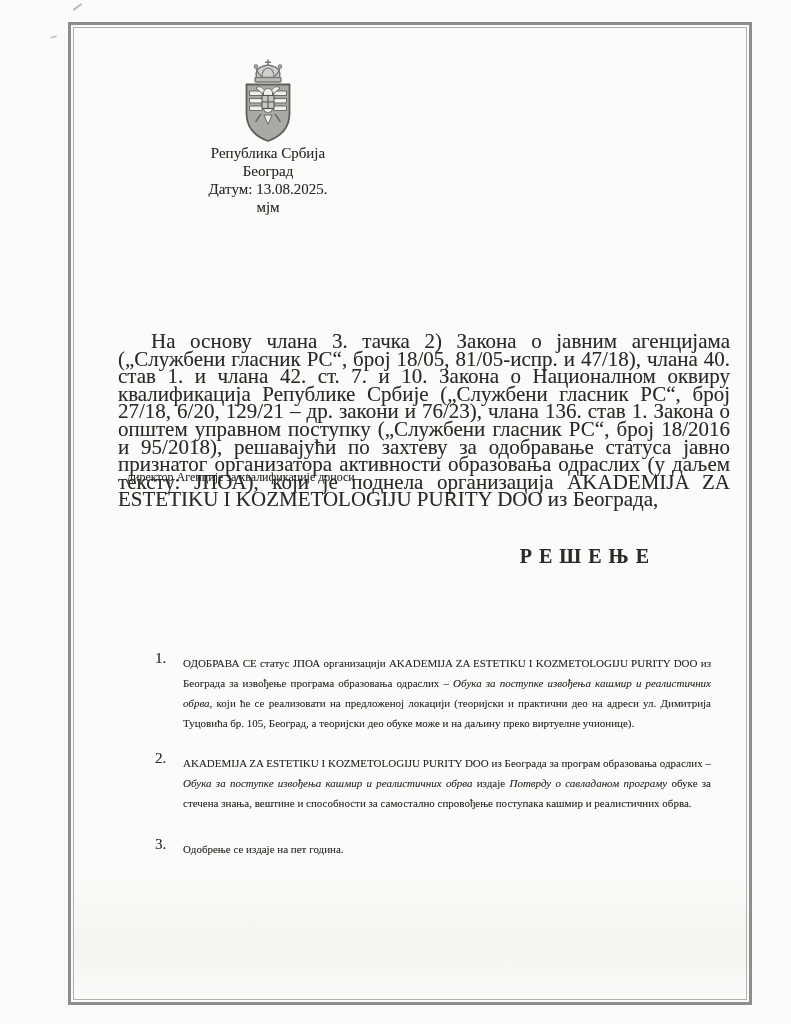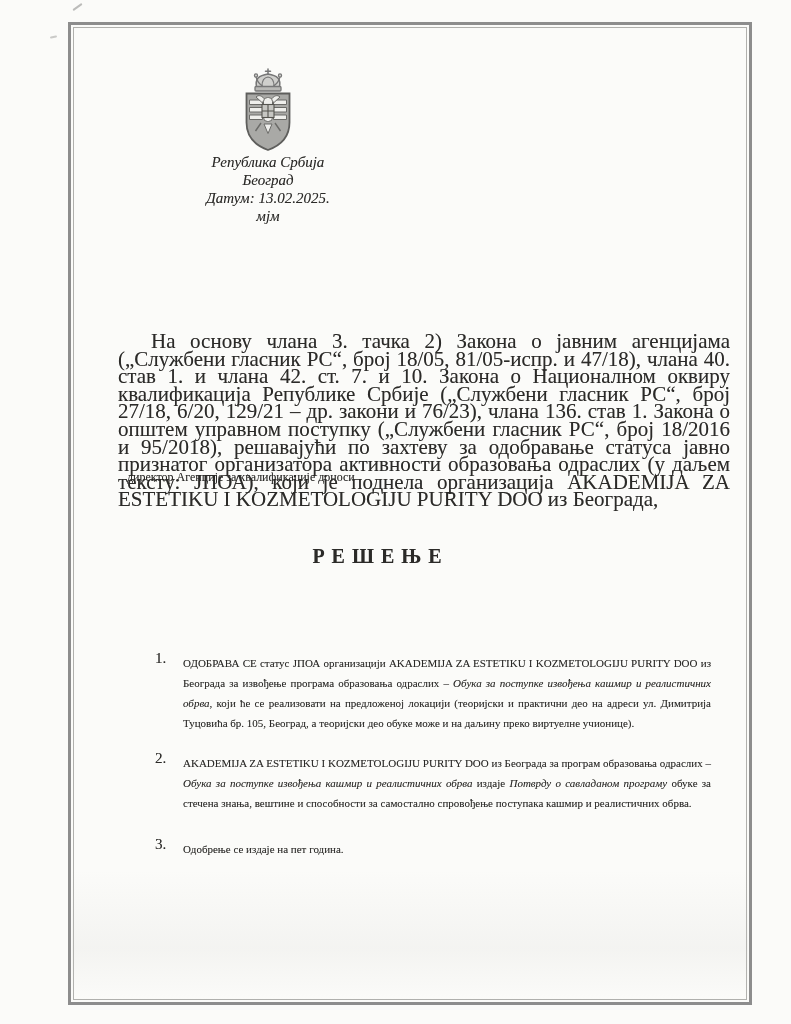--- a/index.html
+++ b/index.html
@@ -32,39 +32,39 @@
 
   
   .scan-shade {
     position: absolute; left: 72px; bottom: 24px; width: 676px; height: 130px;
     background: linear-gradient(180deg, rgba(205,205,200,0) 0%, rgba(205,205,200,.16) 60%, rgba(205,205,200,0) 100%);
     pointer-events: none;
   }
 
   
   .letterhead {
-    position: absolute; left: 133px; top: 66px; width: 270px;
-    text-align: center; font-size: 15px; line-height: 17.9px; font-style: italic;
+    position: absolute; left: 133px; top: 57px; width: 270px;
+    text-align: center; font-size: 15px; line-height: 17.9px;
   }
   .coat { width: 74px; height: 86px; margin: 0 auto 2px; }
   .agency { font-weight: bold; font-size: 15.4px; letter-spacing: .1px; }
 
   
   .intro {
     position: absolute; left: 105px; top: 320px; width: 612px; margin: 13px;
     text-align: justify; text-indent: 33px;
     font-size: 21px; line-height: 17.6px;
   }
   .director {
     position: absolute; left: 91px; top: 470px; width: 612px; margin: 0;
     text-indent: 36px; font-size: 12px;
   }
 
   
-  .title-block { position: absolute; left: 105px; top: 545px; width: 545px; text-align: center; }
+  .title-block { position: absolute; left: 105px; top: 545px; width: 545px; text-align: right; }
   .title { margin: 0; font-size: 20px; font-weight: bold; letter-spacing: 1px; }
   .subtitle { margin: 9px auto 0; max-width: 480px; font-size: 15.2px; line-height: 20px; }
 
   
   .list { position: absolute; left: 155px; top: 649px; width: 560px; }
   .item { display: flex; margin-bottom: 12px; }
   .item-last { margin-top: 18px; }
   .num { flex: none; width: 24px; font-size: 15.2px; line-height: 17.8px; }
   .txt { flex: 1; margin: 4px; text-align: justify; font-size: 11px; line-height: 20px; }
   .it { font-style: italic; }
@@ -106,21 +106,21 @@
           <path d="M30 57 l-5.5 8 M44 57 l5.5 8" fill="none" stroke-width="1.4"></path>
         </g>
         <g stroke="#55544f" stroke-width="1.1">
           <rect x="31" y="38.5" width="12" height="13" fill="#c6c6c2"></rect>
           <path d="M37 38.5 v13 M31 45 h12" fill="none"></path>
         </g>
       </svg>
     </div>
     <div class="lh-line">Република Србија</div>
     <div class="lh-line">Београд</div>
-    <div class="lh-line">Датум: 13.02.2025.</div>
+    <div class="lh-line">Датум: 13.08.2025.</div>
     <div class="lh-line">мјм</div>
   </header>
 
   <p class="intro">На основу члана 3. тачка 2) Закона о јавним агенцијама („Службени гласник РС“, број 18/05, 81/05-испр. и 47/18), члана 40. став 1. и члана 42. ст. 7. и 10. Закона о Националном оквиру квалификација Републике Србије („Службени гласник РС“, број 27/18, 6/20, 129/21 – др. закони и 76/23), члана 136. став 1. Закона о општем управном поступку („Службени гласник РС“, број 18/2016 и 95/2018), решавајући по захтеву за одобравање статуса јавно признатог организатора активности образовања одраслих (у даљем тексту: ЈПОА), који је поднела организација AKADEMIJA ZA ESTETIKU I KOZMETOLOGIJU PURITY DOO из Београда,</p>
 
   <p class="director">директор Агенције за квалификације доноси</p>
 
   <section class="title-block">
     <h1 class="title">Р Е Ш Е Њ Е</h1>
   </section>

